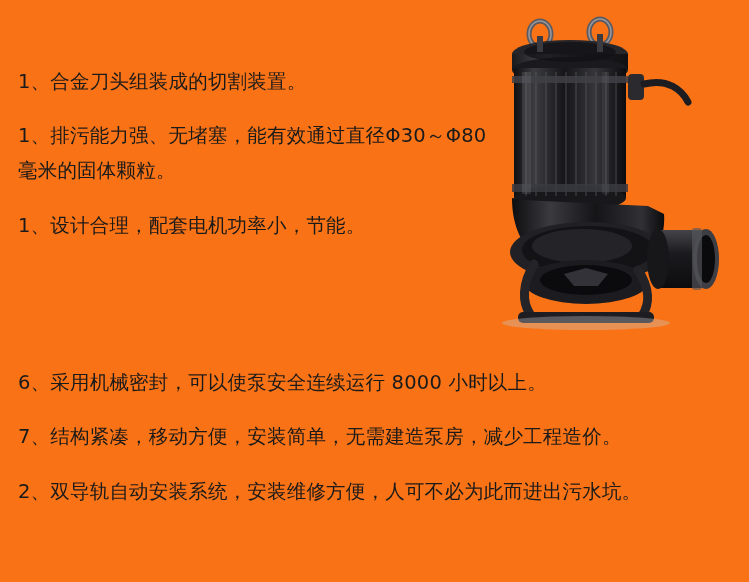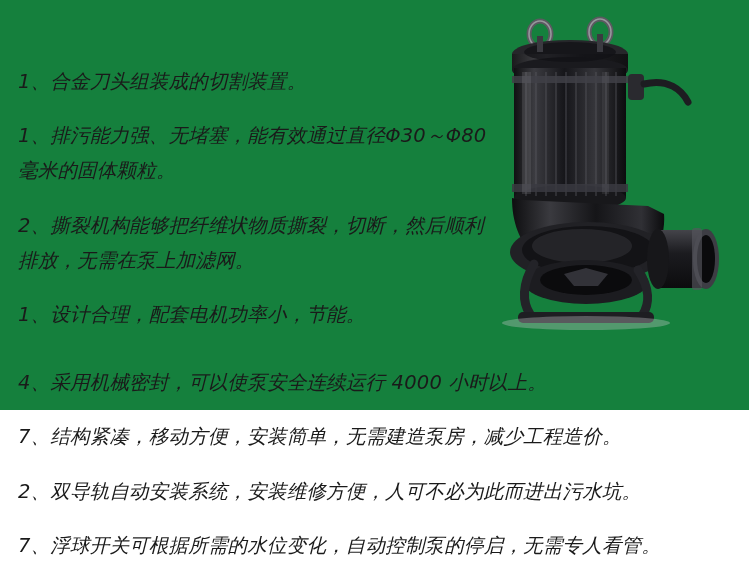--- a/index.html
+++ b/index.html
@@ -9,23 +9,22 @@
   body {
     width: 749px;
     height: 582px;
     background: #ffffff;
     font-family: "DejaVu Sans", "Liberation Sans", sans-serif;
     overflow: hidden;
   }
   #page {
     position: relative;
     width: 749px;
-    height: 410px;
-    background: #15803d;
-    font-style: italic;
+    height: 582px;
+    background: #f97316;
   }
   #text-column {
     position: absolute;
     left: 18px;
     top: 44px;
     width: 470px;
   }
   .para {
     font-size: 19.5px;
     line-height: 35px;
@@ -56,30 +55,27 @@
 </style>
 </head>
 <body>
 
 <div id="page">
 
   <div id="text-column">
     <p class="para">1、合金刀头组装成的切割装置。</p>
     <p class="para">1、排污能力强、无堵塞，能有效通过直径Φ30～Φ80
 毫米的固体颗粒。</p>
-    <p class="para">2、撕裂机构能够把纤维状物质撕裂，切断，然后顺利
-排放，无需在泵上加滤网。</p>
     <p class="para">1、设计合理，配套电机功率小，节能。</p>
   </div>
 
   <div id="text-wide">
-    <p class="para">4、采用机械密封，可以使泵安全连续运行 4000 小时以上。</p>
+    <p class="para">6、采用机械密封，可以使泵安全连续运行 8000 小时以上。</p>
     <p class="para">7、结构紧凑，移动方便，安装简单，无需建造泵房，减少工程造价。</p>
     <p class="para">2、双导轨自动安装系统，安装维修方便，人可不必为此而进出污水坑。</p>
-    <p class="para">7、浮球开关可根据所需的水位变化，自动控制泵的停启，无需专人看管。</p>
 
   </div>
 
   <div id="pump-figure">
     <svg class="fig-svg" width="262" height="320" viewBox="0 0 262 320" xmlns="http://www.w3.org/2000/svg">
       <defs>
         <linearGradient id="bodyGrad" x1="0" y1="0" x2="1" y2="0">
           <stop offset="0" stop-color="#101012"></stop>
           <stop offset="0.18" stop-color="#3b3b40"></stop>
           <stop offset="0.45" stop-color="#16161a"></stop>

